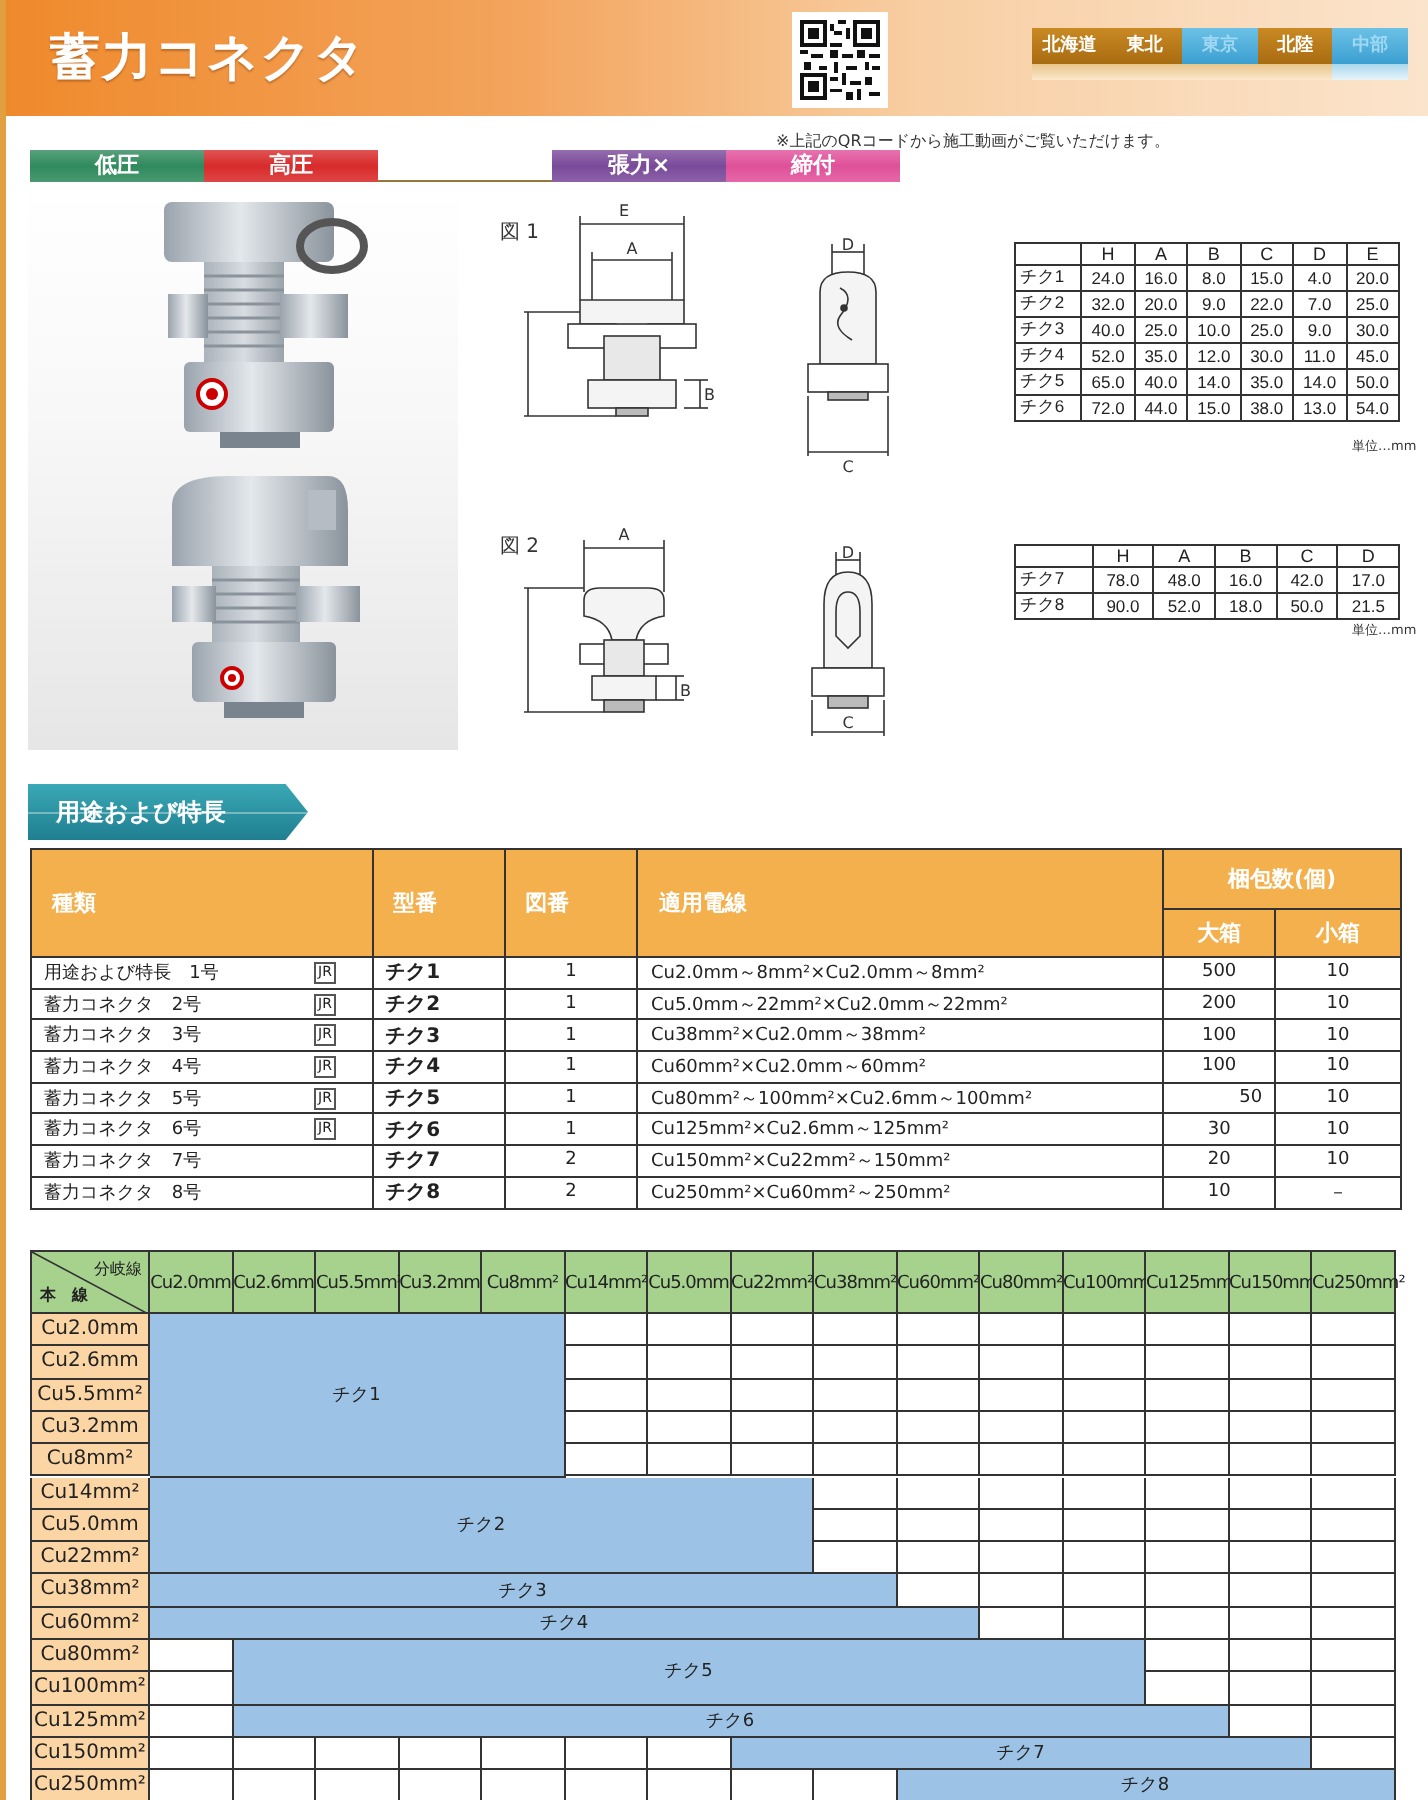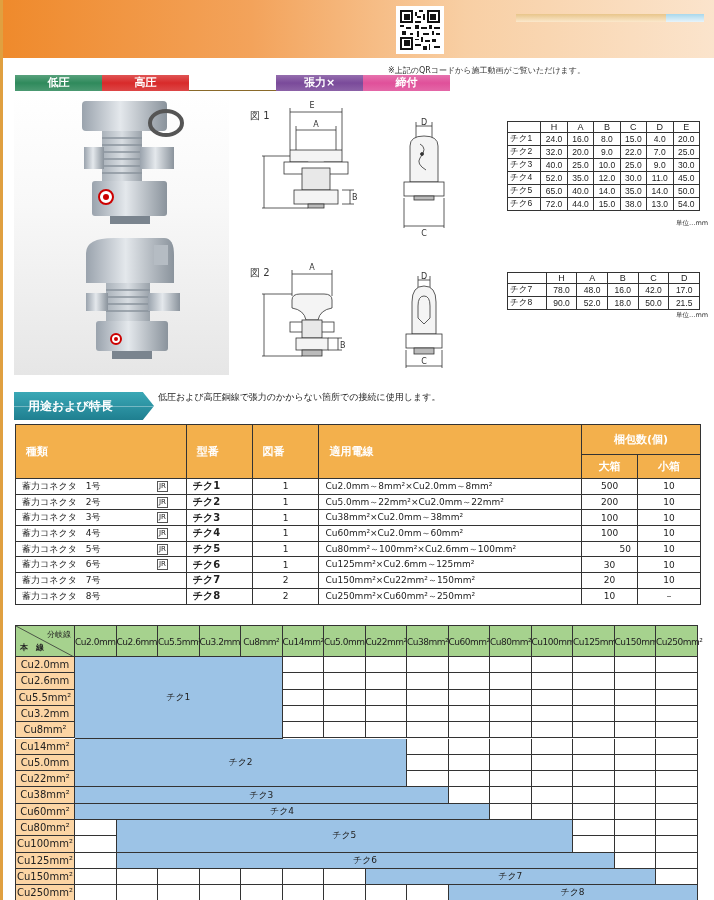--- a/index.html
+++ b/index.html
@@ -56,20 +56,21 @@
   .mx-rowh { position: absolute; left: 0; width: 60px; background: #fcd5a4; border: 1px solid #333; border-top: none; font-size: 10px; text-align: center; }
   .mx-cell { position: absolute; border: 1px solid #333; border-top: none; border-left: none; background: #fff; }
   .mx-span { position: absolute; background: #9cc3e6; border-bottom: 1px solid #333; border-right: 1px solid #333; font-size: 9px; display: flex; align-items: center; justify-content: center; }
 </style>
 </head>
 <body>
 
 <div class="left-rule"></div>
 
 <div class="header">
+  <div class="title">蓄力コネクタ</div>
   <div class="qr">
     <svg viewBox="0 0 21 21" shape-rendering="crispEdges">
       <rect width="21" height="21" fill="#fff"></rect>
       <g fill="#111">
         <rect x="0" y="0" width="7" height="7"></rect>
           <rect x="1" y="1" width="5" height="5" fill="#fff"></rect>
           <rect x="2" y="2" width="3" height="3"></rect>
         <rect x="14" y="0" width="7" height="7"></rect>
           <rect x="15" y="1" width="5" height="5" fill="#fff"></rect>
           <rect x="16" y="2" width="3" height="3"></rect>
@@ -98,20 +99,27 @@
           <rect x="13" y="16" width="3" height="1"></rect>
         <rect x="17" y="15" width="2" height="2"></rect>
           <rect x="8" y="18" width="3" height="1"></rect>
           <rect x="12" y="19" width="2" height="2"></rect>
           <rect x="15" y="18" width="1" height="3"></rect>
           <rect x="18" y="19" width="3" height="1"></rect>
       </g>
     </svg>
   </div>
   <div class="regions">
+    <div class="row">
+      <div class="cell on">北海道</div>
+      <div class="cell on">東北</div>
+      <div class="cell off">東京</div>
+      <div class="cell on">北陸</div>
+      <div class="cell off">中部</div>
+    </div>
     <div class="shade">
       <div style="background:linear-gradient(180deg,#e8c58a,#fbe8cc)"></div>
       <div style="background:linear-gradient(180deg,#e8c58a,#fbe8cc)"></div>
       <div style="background:linear-gradient(180deg,#e8c58a,#fbe8cc)"></div>
       <div style="background:linear-gradient(180deg,#e8c58a,#fbe8cc)"></div>
       <div style="background:linear-gradient(180deg,#a8d8ec,#e8f4fa)"></div>
     </div>
   </div>
 </div>
 
@@ -359,21 +367,20 @@
       </tr>
     </tbody>
 </table>
 <div class="unit" style="left:676px;top:311px;">単位…mm</div>
 
 <div class="feat-tag">
   <span>用途および特長</span>
   <div class="line"></div>
 </div>
 <div class="feat-text">
-  <div>低圧および高圧銅線で張力のかからない箇所での接続に使用します。</div>
 </div>
 
 <table class="spec">
   <colgroup>
     <col style="width:171px">
       <col style="width:66px">
       <col style="width:67px">
       <col style="width:263px">
       <col style="width:56px">
       <col style="width:63px">
@@ -387,21 +394,21 @@
     <th colspan="2" style="text-align:center">梱包数(個)</th>
   </tr>
   <tr style="height:24px">
     <th style="text-align:center">大箱</th>
     <th style="text-align:center">小箱</th>
   </tr>
   </tbody>
     <tbody id="spec-body">
       <tr>
     <td style="position:relative">
-      <span>蓄力コネクタ　1号</span>
+      <span>用途および特長　1号</span>
       <span class="jr" style="position:absolute;left:137px;top:2px">JR</span>
     </td>
     <td style="font-weight:bold;font-size:10px">チク1</td>
     <td style="text-align:center">1</td>
     <td>Cu2.0mm～8mm²×Cu2.0mm～8mm²</td>
     <td style="text-align:center">500</td>
     <td style="text-align:center">10</td>
       </tr>
       <tr>
     <td style="position:relative">

